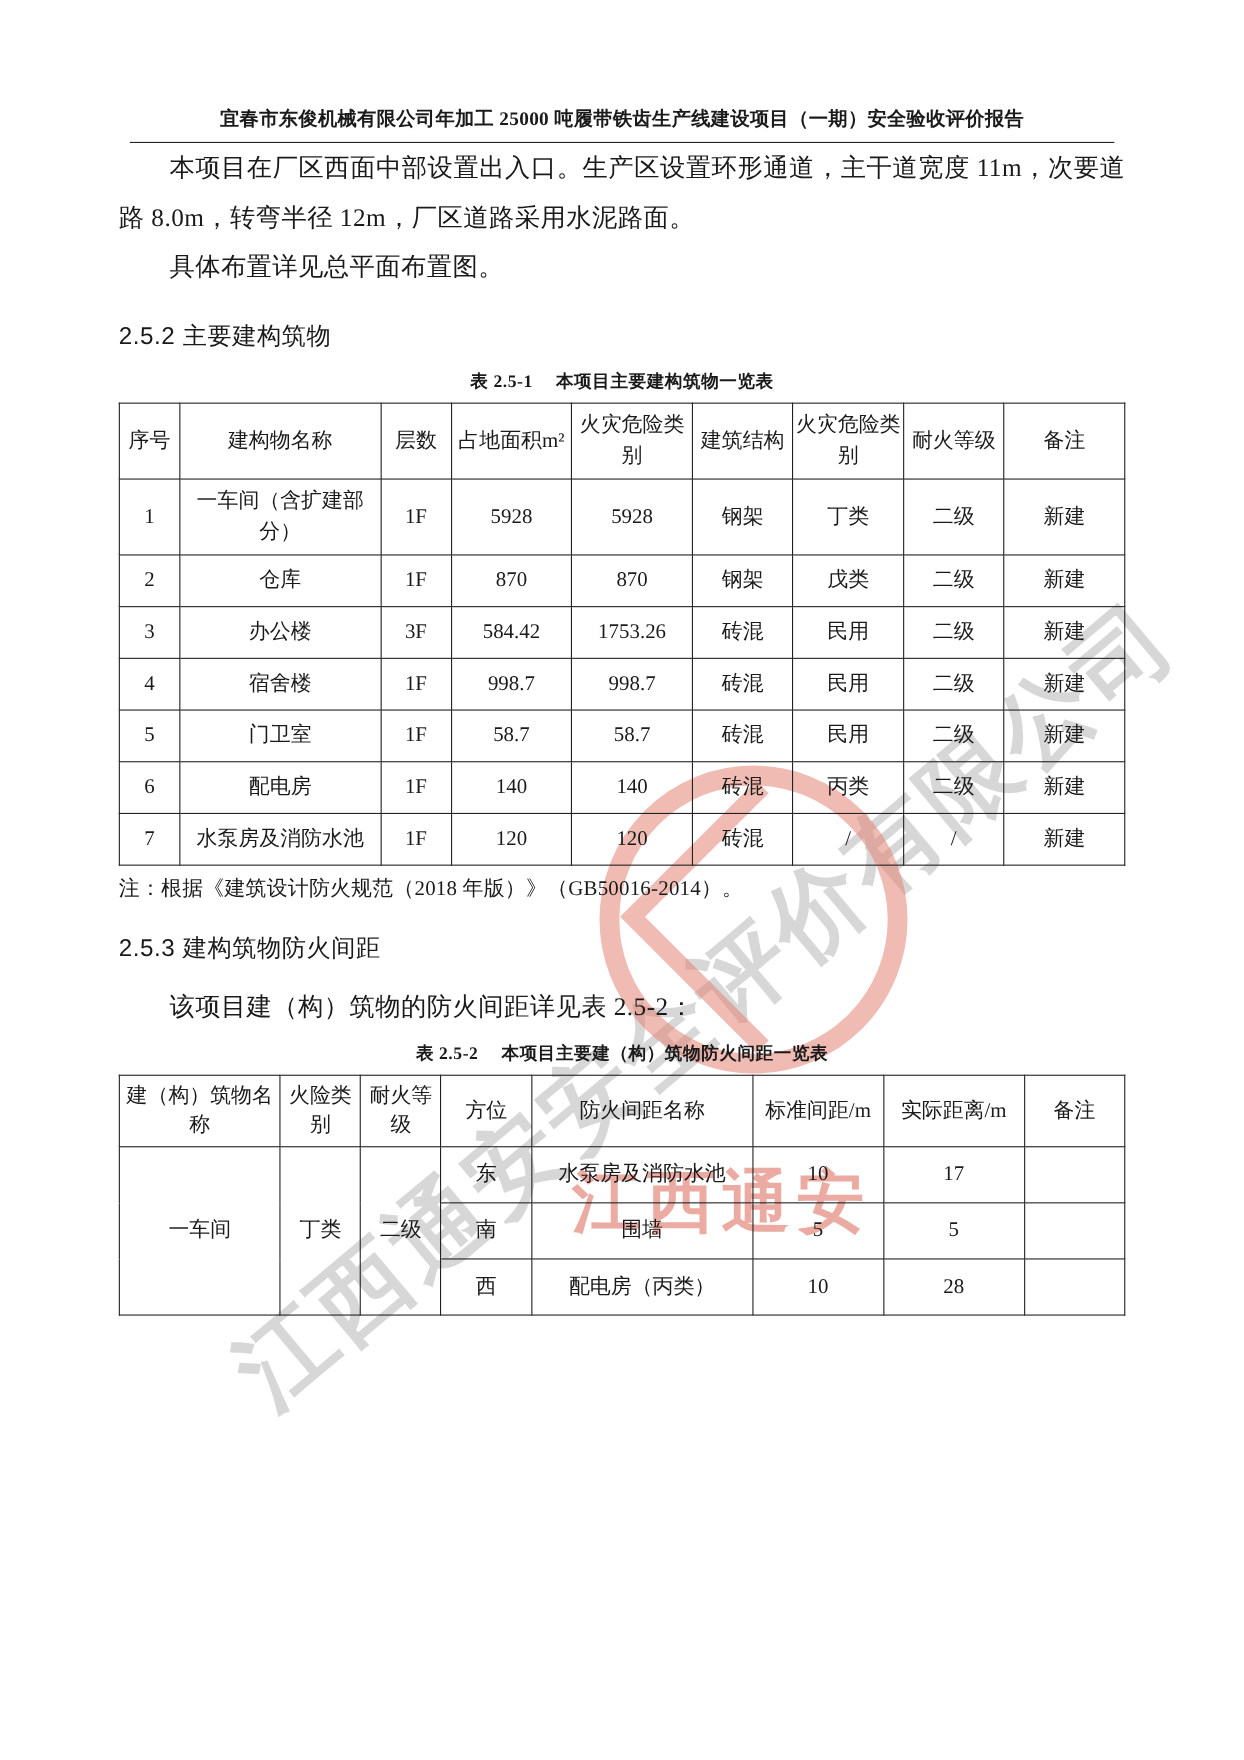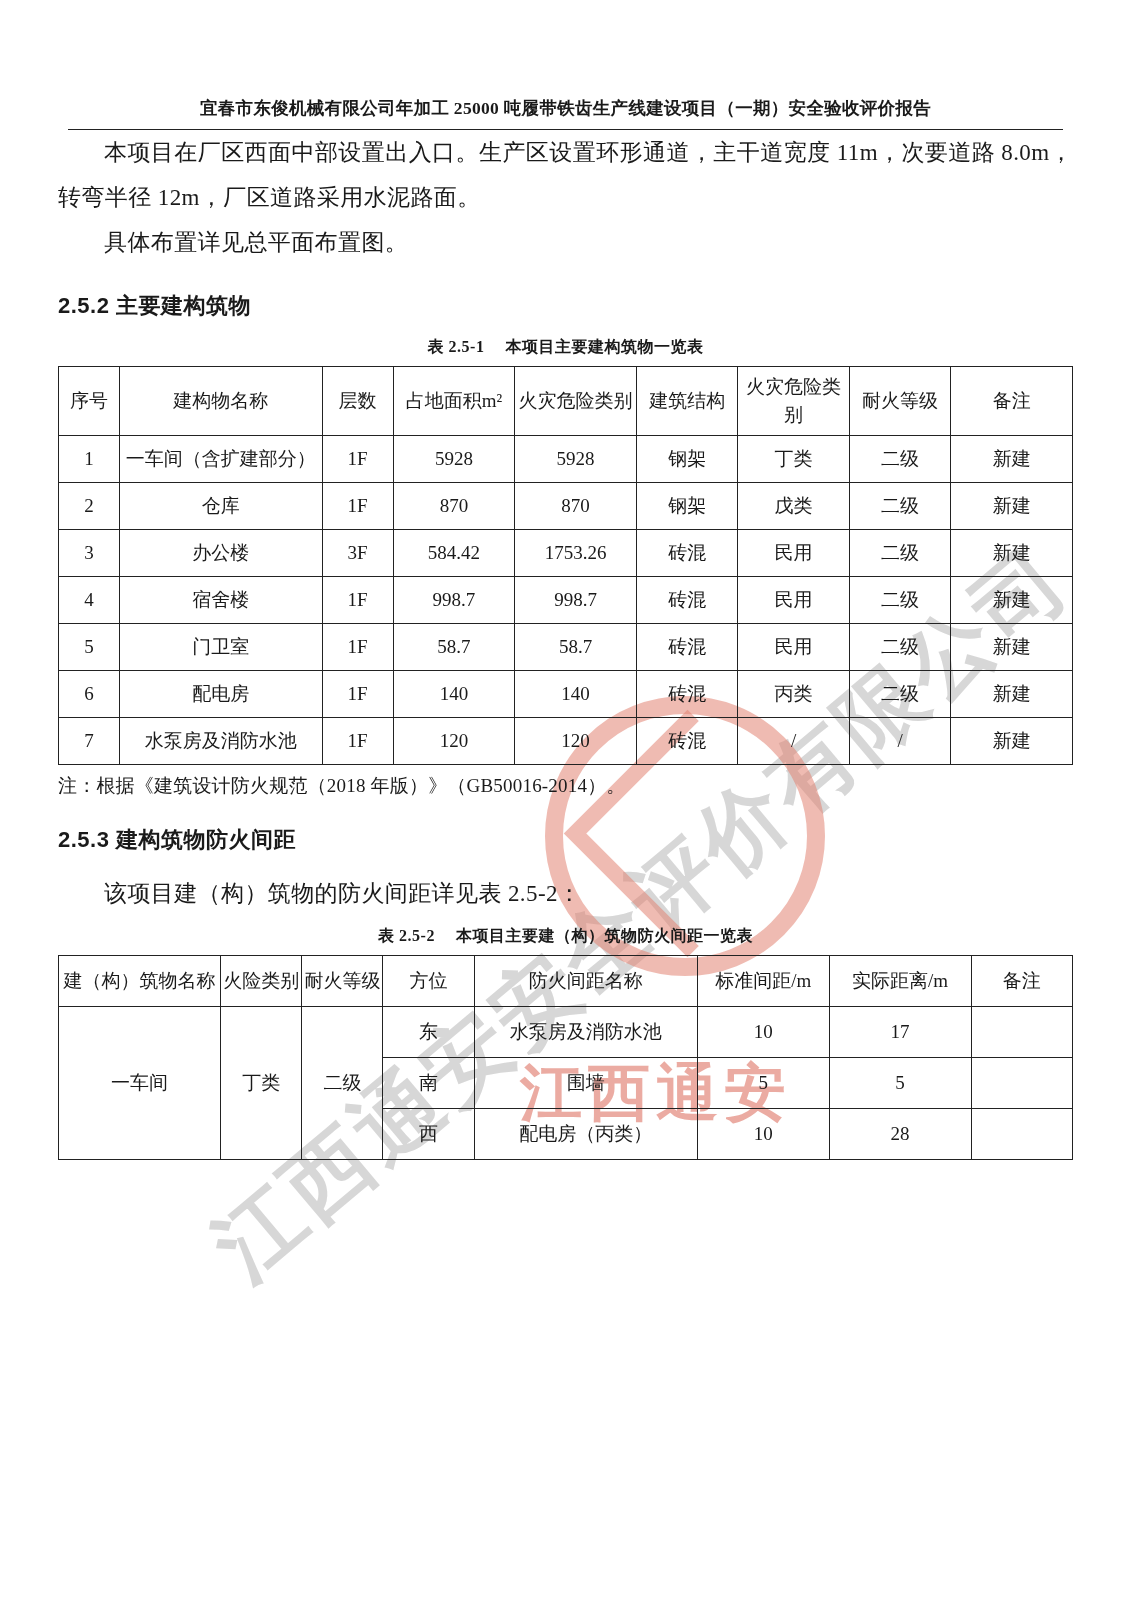--- a/index.html
+++ b/index.html
@@ -72,21 +72,21 @@
     color: rgba(222,120,105,0.62);
     letter-spacing: 6px;
     font-family: "Liberation Serif", serif;
     white-space: nowrap;
   }
 
   
   .content {
     position: relative;
     z-index: 2;
-    padding: 0 58px;
+    padding: 0 108px;
   }
   .header-line {
     margin-top: 96px;
     text-align: center;
     font-size: 17.5px;
     font-weight: 700;
     letter-spacing: 0.3px;
     padding-bottom: 9px;
     border-bottom: 1.6px solid #222;
     margin-left: 10px;
@@ -96,21 +96,21 @@
     font-size: 23px;
     line-height: 45px;
     text-align: justify;
     margin: 0;
     letter-spacing: 0.4px;
   }
   .para.first { margin-top: 22px; }
   .indent { text-indent: 2em; }
   .h3 {
     font-size: 22px;
-    font-weight: 700;
+    font-weight: 400;
     margin: 26px 0 16px 0;
     font-family: "Liberation Sans", sans-serif;
     letter-spacing: 0.5px;
   }
   .table-caption {
     text-align: center;
     font-size: 16px;
     font-weight: 700;
     margin: 10px 0 8px 0;
     letter-spacing: 0.5px;

